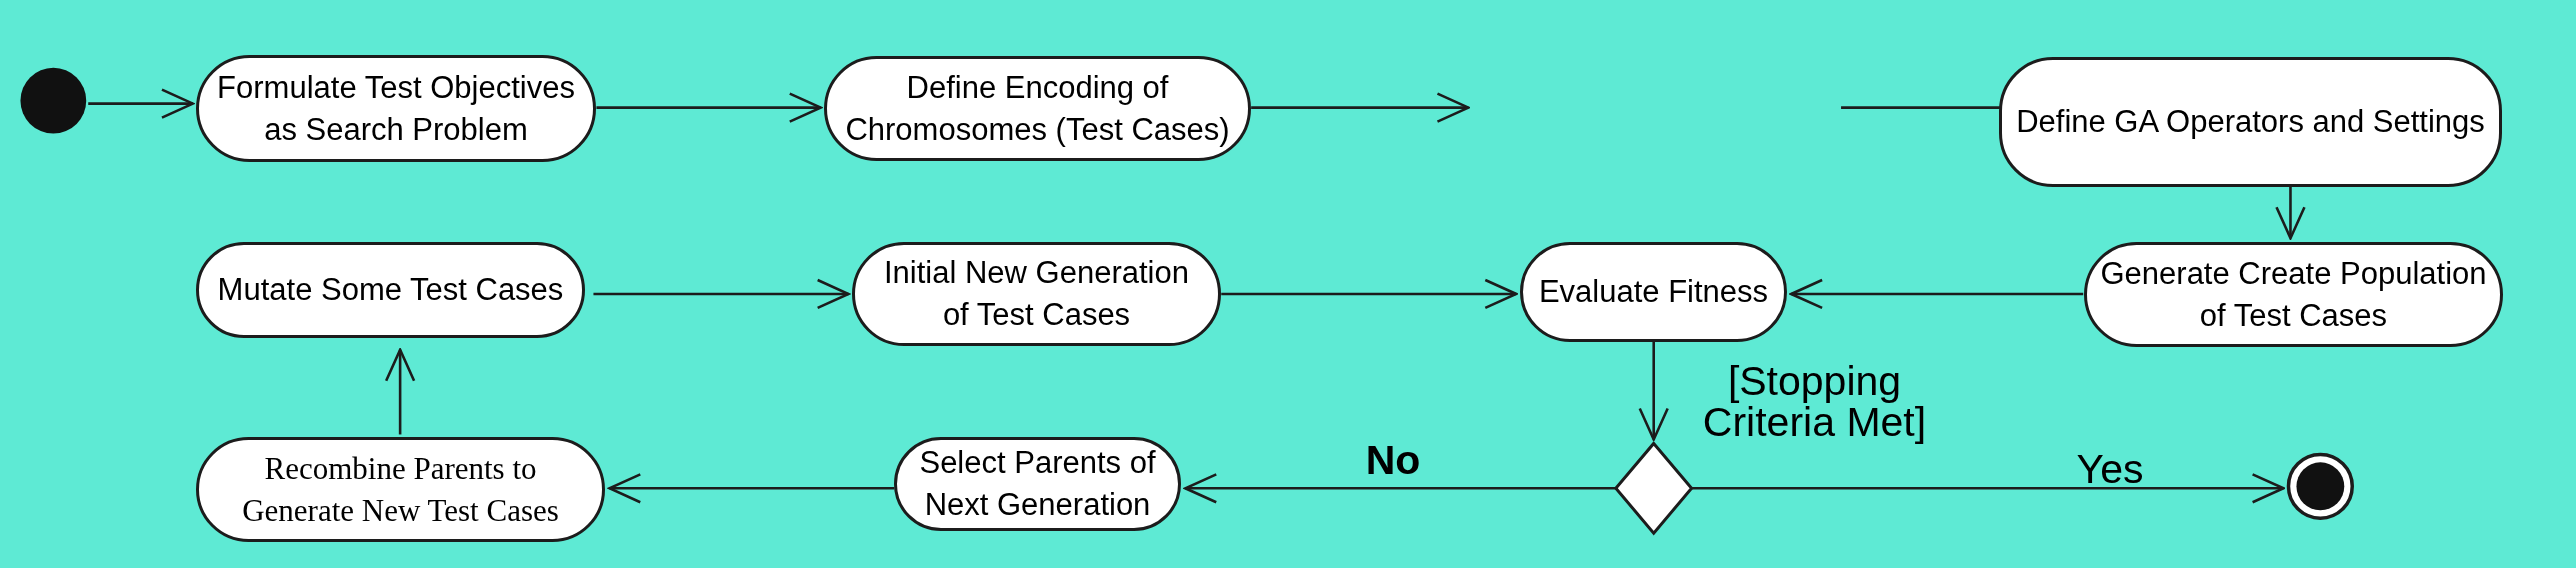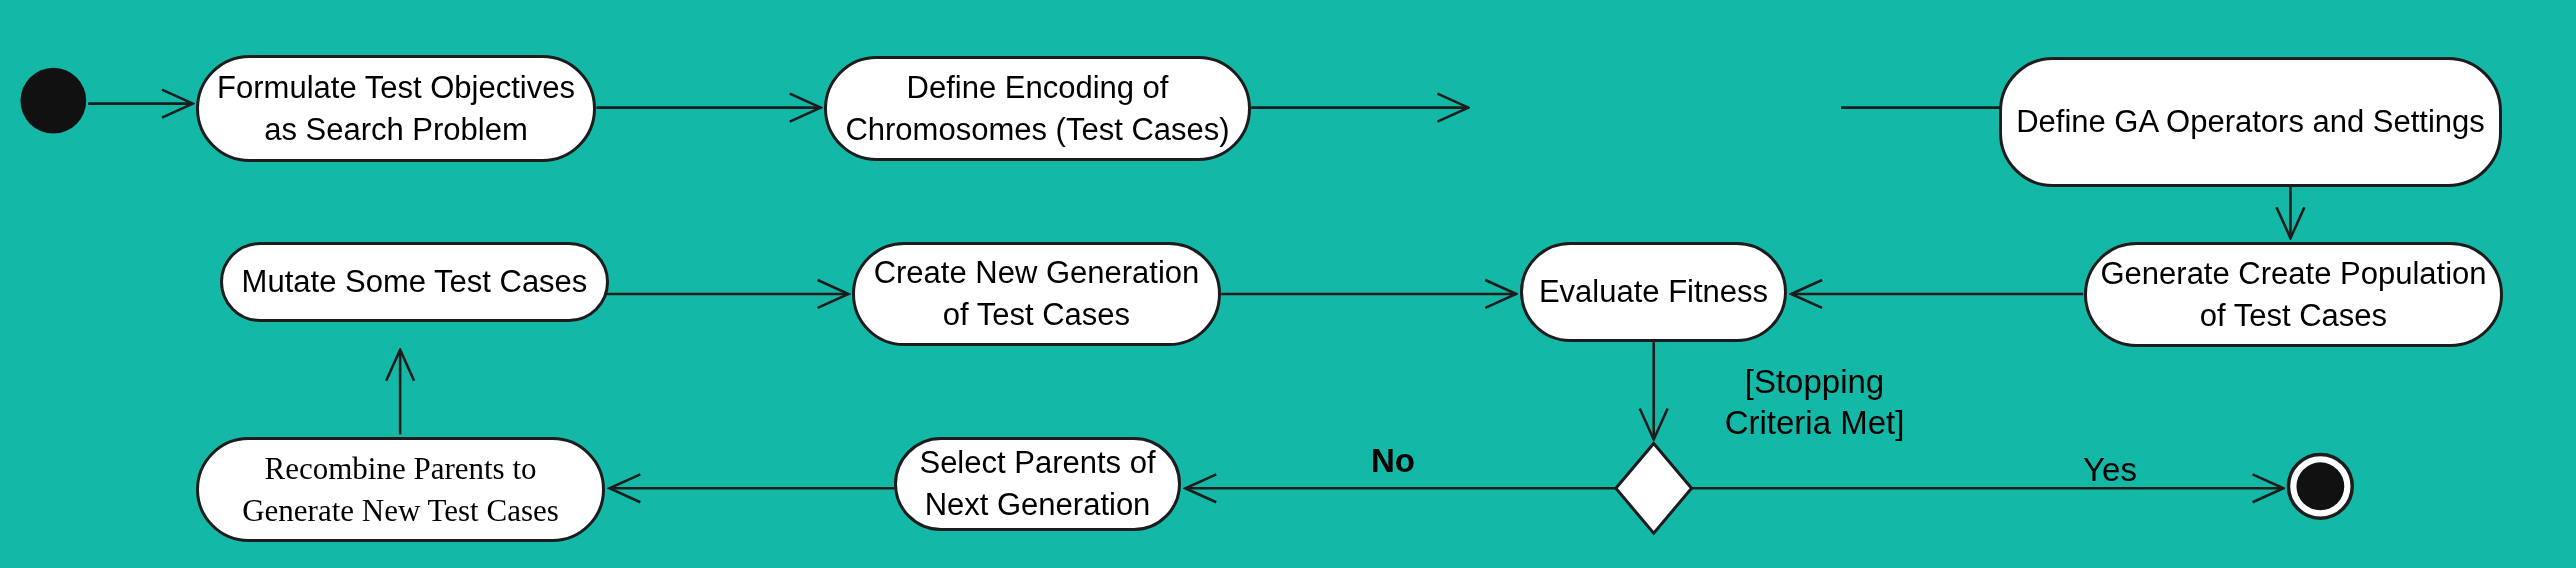--- a/index.html
+++ b/index.html
@@ -1,20 +1,20 @@
 <!DOCTYPE html>
 <html><head>
 <meta charset="utf-8">
 <style>
   html, body { margin: 0; padding: 0; background: #ffffff; }
   .canvas {
     position: relative;
     width: 2576px;
     height: 568px;
-    background: #14b8a6;
+    background: #5eead4;
     font-family: "Liberation Sans", sans-serif;
     overflow: hidden;
   }
   .edges {
     position: absolute;
     left: 0; top: 0;
     width: 2576px; height: 568px;
   }
   .node {
     position: absolute;
@@ -27,31 +27,31 @@
     justify-content: center;
     text-align: center;
     white-space: pre-line;
     font-size: 31px;
     line-height: 42px;
     color: #000000;
   }
   .edge-label {
     position: absolute;
     color: #000000;
-    font-size: 33px;
+    font-size: 41px;
     line-height: 41px;
     text-align: center;
     white-space: pre-line;
   }
   
   .n-formulate   { left: 196px;  top: 55px;  width: 400px; height: 107px; }
   .n-encoding    { left: 824px;  top: 56px;  width: 427px; height: 105px; }
   .n-fitnessfn   { left: 1472px; top: 58px;  width: 369px; height: 100px; }
   .n-gaops       { left: 1999px; top: 57px;  width: 503px; height: 130px; }
-  .n-mutate      { left: 220px;  top: 242px; width: 389px; height: 80px; text-align: center; }
+  .n-mutate      { left: 196px;  top: 242px; width: 389px; height: 96px; text-align: center; }
   .n-newgen      { left: 852px;  top: 242px; width: 369px; height: 104px; }
   .n-evaluate    { left: 1520px; top: 242px; width: 267px; height: 100px; }
   .n-initpop     { left: 2084px; top: 242px; width: 419px; height: 105px; }
   .n-recombine   { left: 196px;  top: 437px; width: 409px; height: 105px; font-family: Liberation Serif, serif; }
   .n-select      { left: 894px;  top: 437px; width: 287px; height: 94px; }
   .lbl-stopping  { left: 1685px; top: 361px; width: 259px; }
   .lbl-no        { left: 1343px; top: 440px; width: 100px; font-weight: bold; }
   .lbl-yes       { left: 2060px; top: 449px; width: 100px; }
 </style>
 </head>
@@ -85,21 +85,21 @@
     <line x1="401" y1="436" x2="401" y2="351" stroke="#1c1c1c" stroke-width="2.6" marker-end="url(#arrow)"></line>
     <line x1="1697" y1="490" x2="2291" y2="490" stroke="#1c1c1c" stroke-width="2.6" marker-end="url(#arrow)"></line>
   </svg>
 
   <div class="node n-formulate">Formulate Test Objectives
 as Search Problem</div>
   <div class="node n-encoding">Define Encoding of
 Chromosomes (Test Cases)</div>
   <div class="node n-gaops">Define GA Operators and Settings</div>
   <div class="node n-mutate">Mutate Some Test Cases</div>
-  <div class="node n-newgen">Create New Generation
+  <div class="node n-newgen">Initial New Generation
 of Test Cases</div>
   <div class="node n-evaluate">Evaluate Fitness</div>
   <div class="node n-initpop">Generate Create Population
 of Test Cases</div>
   <div class="node n-recombine">Recombine Parents to
 Generate New Test Cases</div>
   <div class="node n-select">Select Parents of
 Next Generation</div>
 
   <div class="edge-label lbl-stopping">[Stopping

